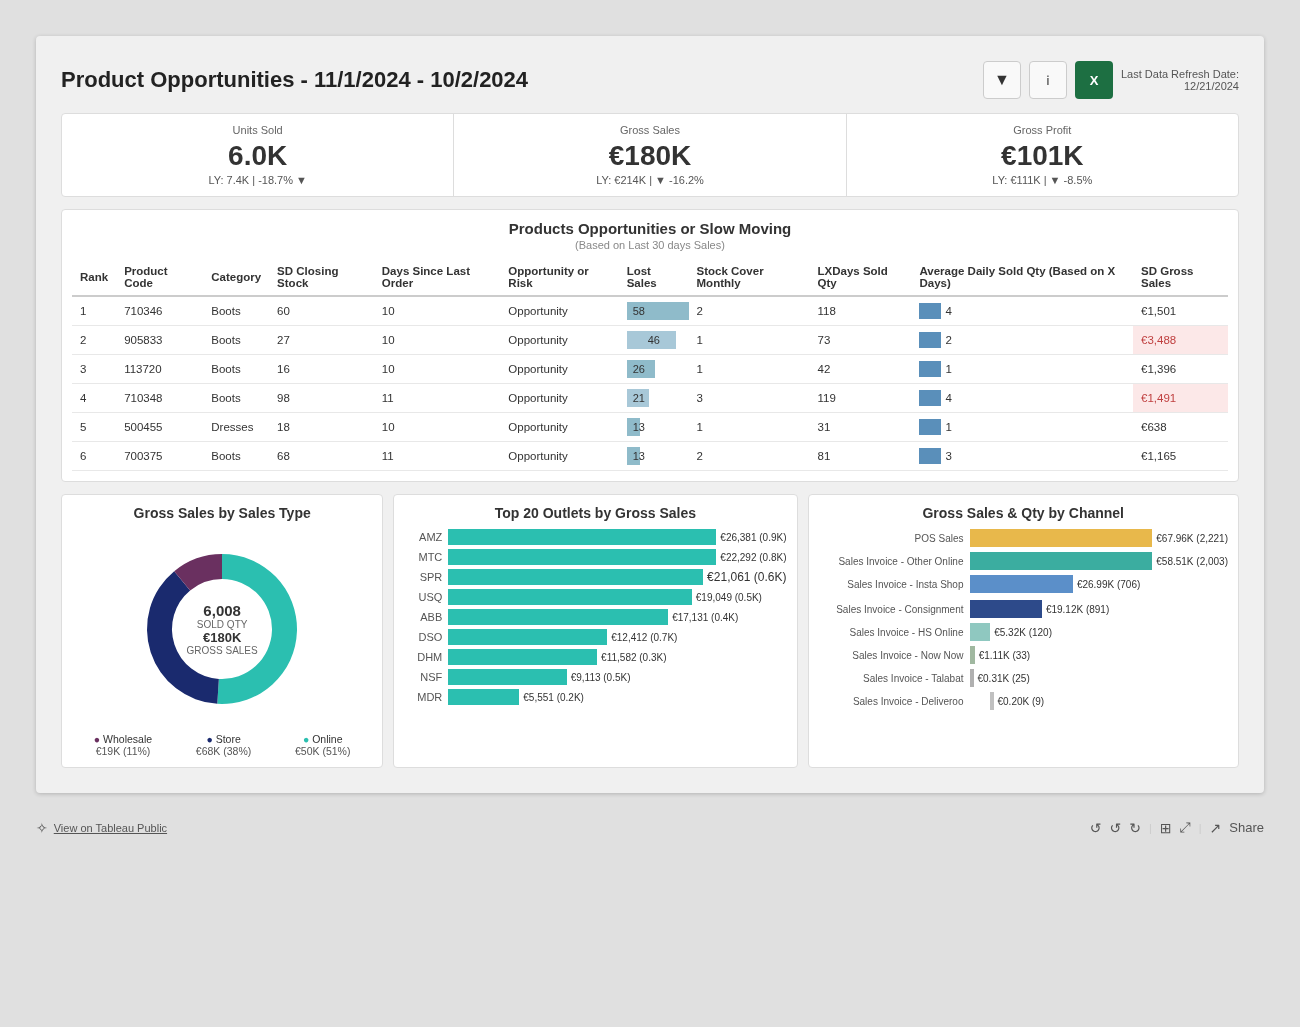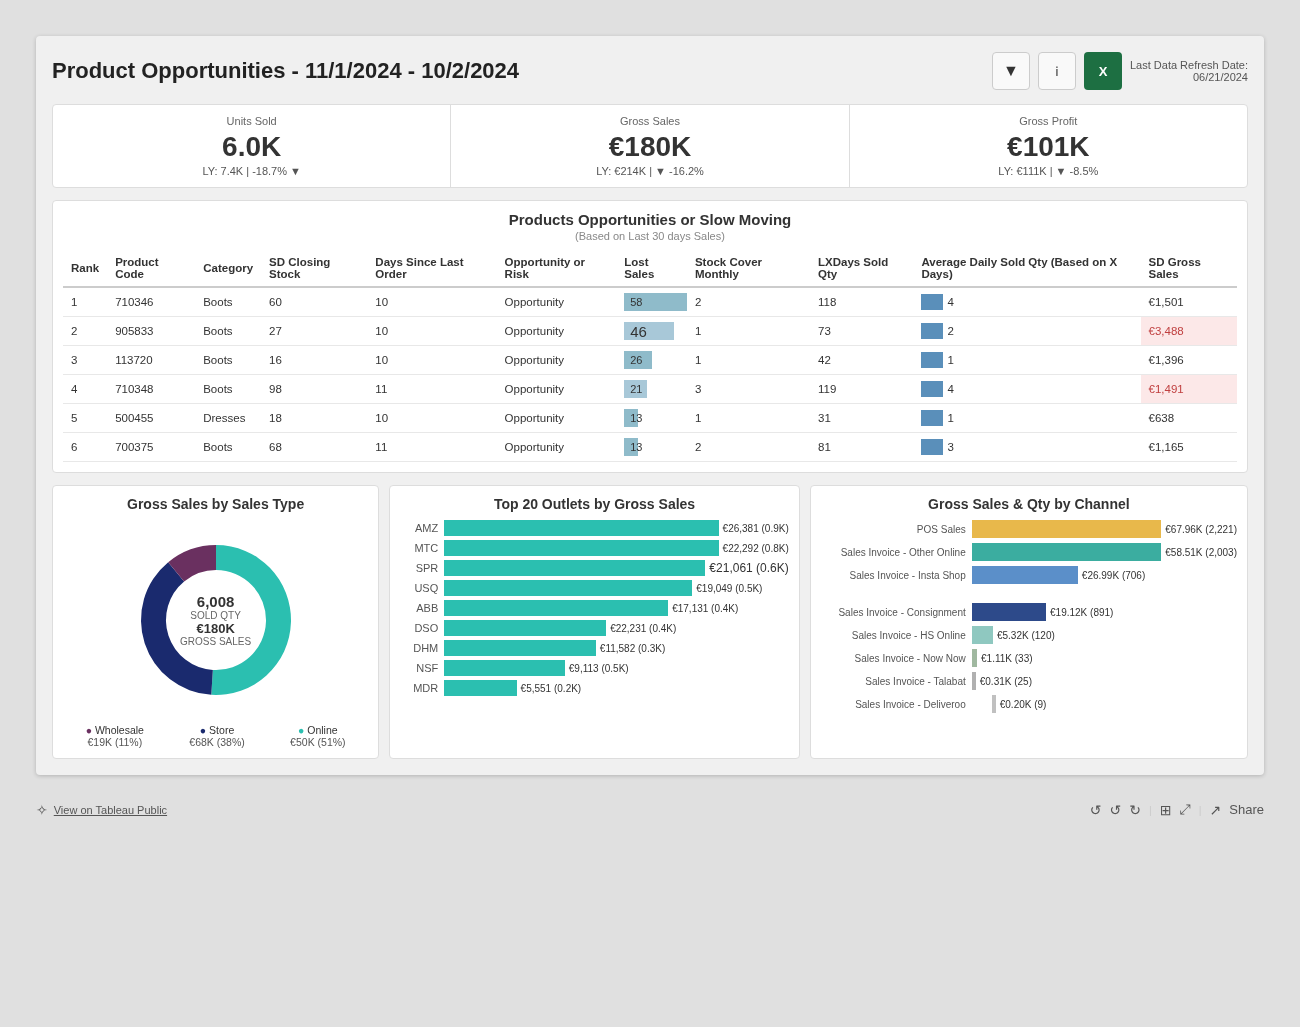--- a/index.html
+++ b/index.html
@@ -1,17 +1,17 @@
 <!DOCTYPE html>
 <html><head>
   <meta charset="utf-8">
   <style>
     * { box-sizing: border-box; margin: 0; padding: 0; }
     body { background: #e8e8e8; font-family: Arial, sans-serif; font-size: 12px; color: #333; width: 1300px; height: 1027px; overflow: hidden; }
-    .main-container { background: #f0f0f0; margin: 20px; border-radius: 4px; padding: 16px; box-shadow: 0 1px 4px rgba(0,0,0,0.2); }
+    .main-container { background: #f0f0f0; margin: 20px; border-radius: 4px; padding: 25px; box-shadow: 0 1px 4px rgba(0,0,0,0.2); }
     
     
     .header { display: flex; align-items: center; justify-content: space-between; margin-bottom: 14px; }
     .header-title { font-size: 22px; font-weight: bold; color: #222; }
     .header-right { display: flex; align-items: center; gap: 8px; }
     .icon-btn { width: 38px; height: 38px; border: 1px solid #ccc; border-radius: 4px; background: #f9f9f9; display: flex; align-items: center; justify-content: center; cursor: pointer; font-size: 16px; }
     .excel-btn { background: #1d6f42; color: white; border: none; width: 38px; height: 38px; border-radius: 4px; display: flex; align-items: center; justify-content: center; cursor: pointer; font-size: 14px; font-weight: bold; }
     .refresh-text { font-size: 11px; text-align: right; color: #555; }
 
     
@@ -56,21 +56,21 @@
   <div class="main-container">
 
     <div class="header">
       <div class="header-title">Product Opportunities - 11/1/2024 - 10/2/2024</div>
       <div class="header-right">
         <div class="icon-btn">▼</div>
         <div class="icon-btn" style="font-size:13px;">ℹ</div>
         <div class="excel-btn" style="font-weight:bold; font-size:13px;">X</div>
         <div class="refresh-text">
           <span>Last Data Refresh Date:</span><br>
-          <span>06/21/2024</span>
+          <span>12/21/2024</span>
         </div>
       </div>
     </div>
 
     <div class="kpi-row">
       <div class="kpi-item">
         <div class="kpi-label">Units Sold</div>
         <div class="kpi-value">6.0K</div>
         <div class="kpi-sub">
           <span>LY: 7.4K | -18.7% ▼</span>
@@ -138,21 +138,21 @@
             <tr>
     <td>2</td>
     <td>905833</td>
     <td>Boots</td>
     <td>27</td>
     <td>10</td>
     <td>Opportunity</td>
     <td class="bar-cell" style="padding:0; padding-left:8px;">
       <div style="position:relative; display:flex; align-items:center; height:28px;">
         <div style="width:79%; min-width:6px; height:18px; background:#a8c8d8; max-width:110px;"></div>
-        <span style="position:absolute; left:6px; font-size:15px; color:#333; z-index:1;">46</span>
+        <span style="position:absolute; left:21px; font-size:11px; color:#333; z-index:1;">46</span>
       </div>
     </td>
     <td>1</td>
     <td>73</td>
     <td style="padding-right:4px;">
       <div style="display:flex; align-items:center; gap:4px;">
         <div style="width:22px; height:16px; background:#5a8fba; display:inline-block;"></div>
         <span>2</span>
       </div>
     </td>
@@ -319,21 +319,21 @@
     <div class="bar-label">ABB</div>
     <div style="flex:1; display:flex; align-items:center;">
       <div style="width:65%; min-width:4px; height:16px; background:#2bbfb0;"></div>
       <span style="font-size:10px; color:#333; margin-left:4px; white-space:nowrap;">€17,131 (0.4K)</span>
     </div>
   </div>
             <div class="bar-chart-row">
     <div class="bar-label">DSO</div>
     <div style="flex:1; display:flex; align-items:center;">
       <div style="width:47%; min-width:4px; height:16px; background:#2bbfb0;"></div>
-      <span style="font-size:10px; color:#333; margin-left:4px; white-space:nowrap;">€22,231 (0.4K)</span>
+      <span style="font-size:10px; color:#333; margin-left:4px; white-space:nowrap;">€12,412 (0.7K)</span>
     </div>
   </div>
             <div class="bar-chart-row">
     <div class="bar-label">DHM</div>
     <div style="flex:1; display:flex; align-items:center;">
       <div style="width:44%; min-width:4px; height:16px; background:#2bbfb0;"></div>
       <span style="font-size:10px; color:#333; margin-left:4px; white-space:nowrap;">€11,582 (0.3K)</span>
     </div>
   </div>
             <div class="bar-chart-row">
@@ -363,21 +363,21 @@
       <span style="font-size:10px; margin-left:4px; white-space:nowrap;">€67.96K (2,221)</span>
     </div>
   </div>
             <div style="display: flex; align-items: center; margin-bottom: 5px;">
     <div style="width:145px; text-align:right; font-size:10px; color:#555; margin-right:6px; flex-shrink:0;">Sales Invoice - Other Online</div>
     <div style="flex:1; display:flex; align-items:center;">
       <div style="width:86%; min-width:4px; height:18px; background:#3bada0;"></div>
       <span style="font-size:10px; margin-left:4px; white-space:nowrap;">€58.51K (2,003)</span>
     </div>
   </div>
-            <div style="display: flex; align-items: center; margin-bottom: 19px;">
+            <div style="display: flex; align-items: center; margin-bottom: 7px;">
     <div style="width:145px; text-align:right; font-size:10px; color:#555; margin-right:6px; flex-shrink:0;">Sales Invoice - Insta Shop</div>
     <div style="flex:1; display:flex; align-items:center;">
       <div style="width:40%; min-width:4px; height:18px; background:#5b8fc9;"></div>
       <span style="font-size:10px; margin-left:4px; white-space:nowrap;">€26.99K (706)</span>
     </div>
   </div>
             <div style="display: flex; align-items: center; margin-bottom: 5px;">
     <div style="width:145px; text-align:right; font-size:10px; color:#555; margin-right:6px; flex-shrink:0;">Sales Invoice - Consignment</div>
     <div style="flex:1; display:flex; align-items:center;">
       <div style="width:28%; min-width:4px; height:18px; background:#2d4a8a;"></div>

